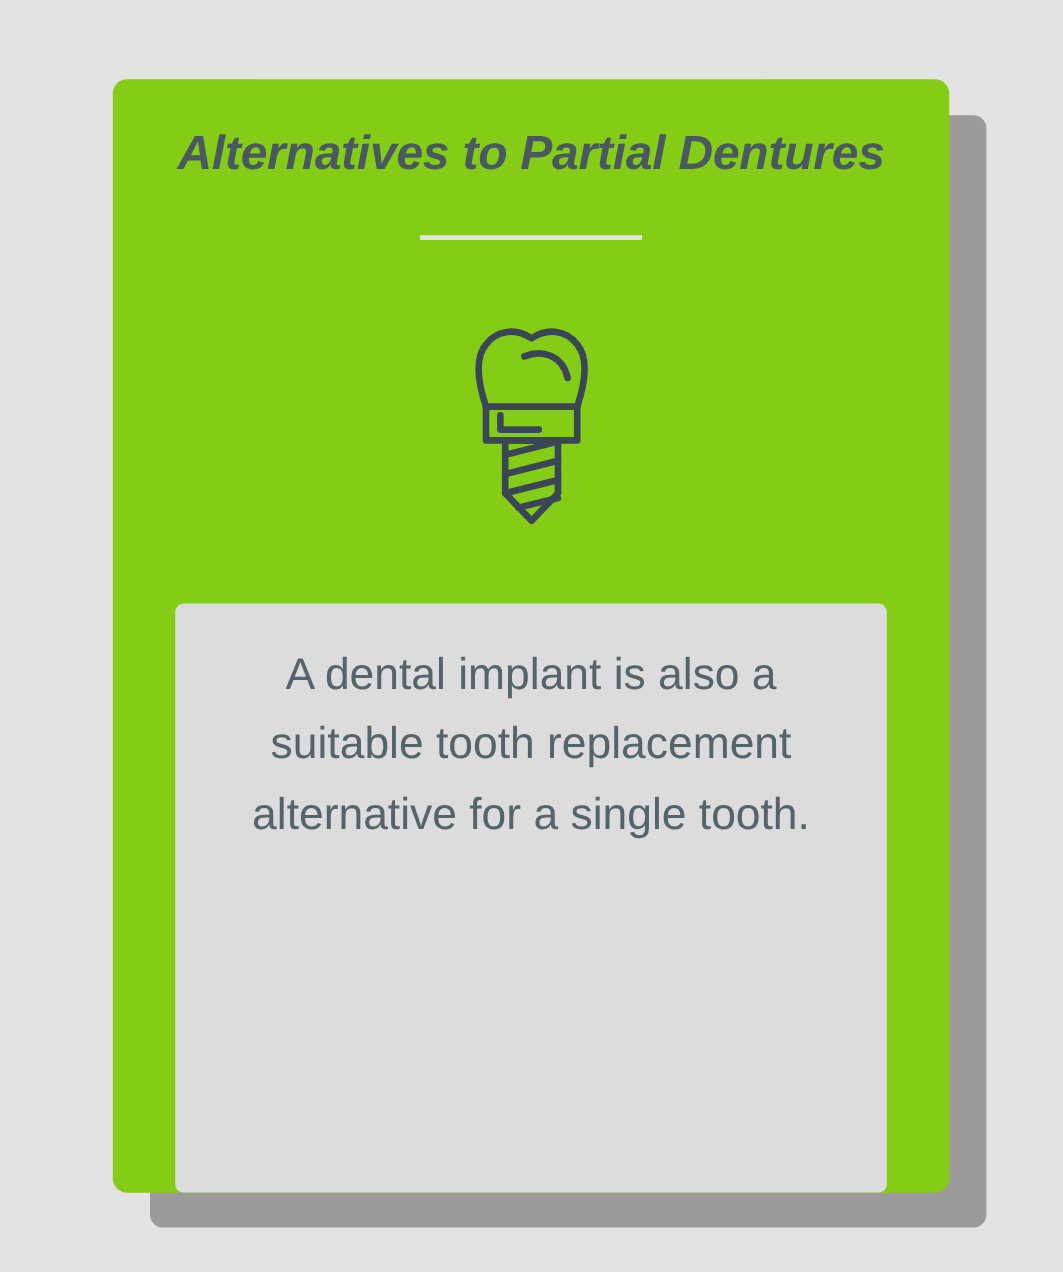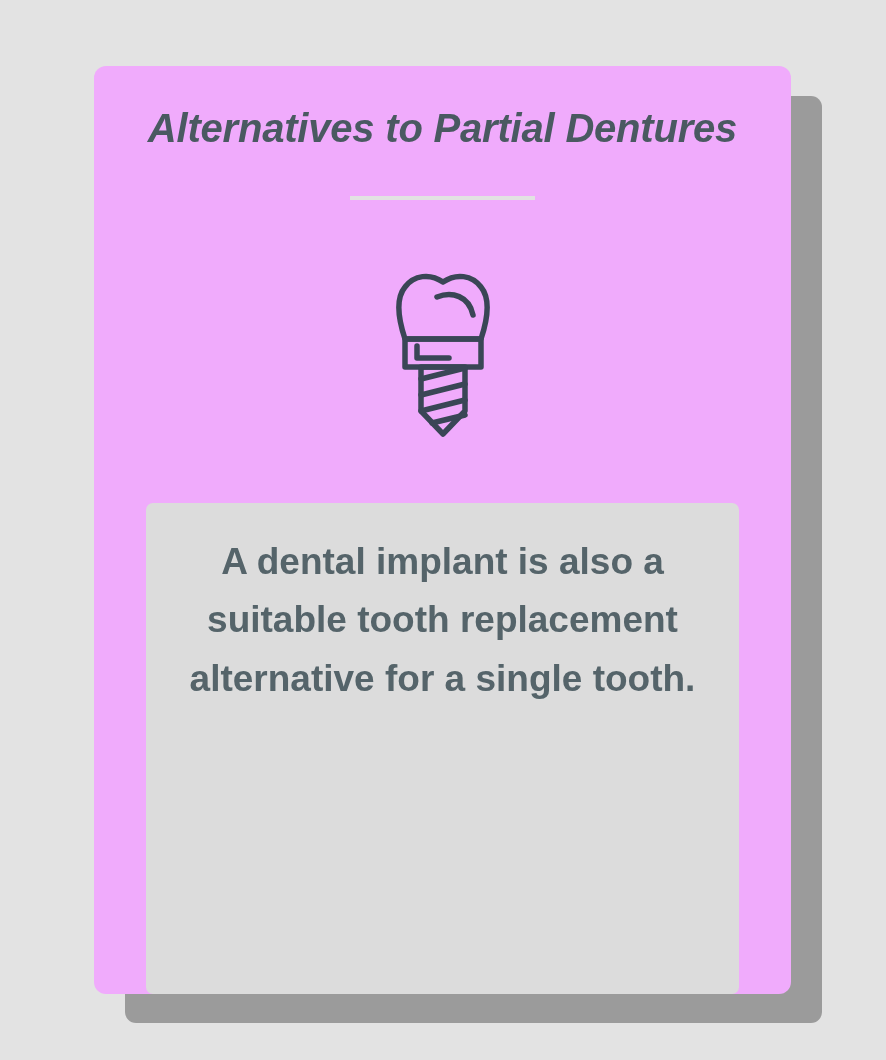--- a/index.html
+++ b/index.html
@@ -37,21 +37,21 @@
     z-index: 1;
   }
 
   
   .card {
     position: absolute;
     left: 94px;
     top: 66px;
     width: 697px;
     height: 928px;
-    background: #f0abfc;
+    background: #84cc16;
     border-radius: 12px;
     z-index: 2;
     overflow: hidden;
   }
 
   
   .card-title {
     position: absolute;
     left: 0;
     top: 40px;
@@ -106,21 +106,21 @@
   }
   .content-text {
     position: absolute;
     left: 36px;
     top: 30px;
     width: 521px;
     text-align: center;
     font-size: 37px;
     line-height: 1.58;
     color: #55646a;
-    font-weight: bold;
+    font-weight: normal;
   }
 </style>
 </head>
 <body>
 
 <div id="stage">
 
   <div class="shadow-card"></div>
 
   <div class="card">

